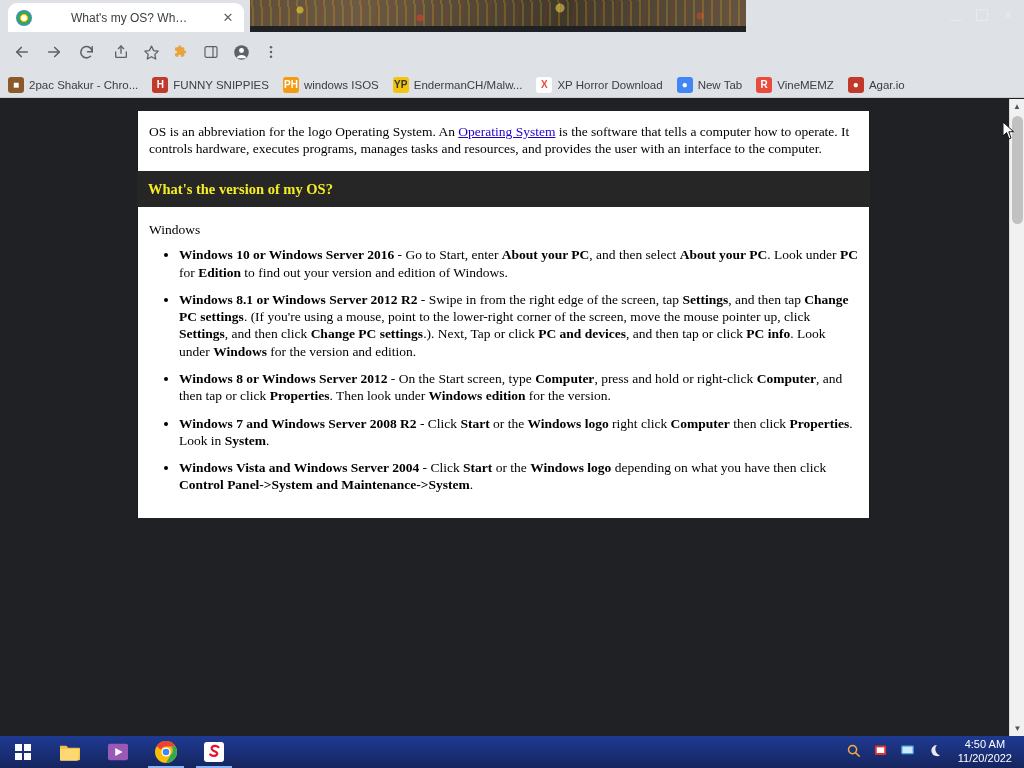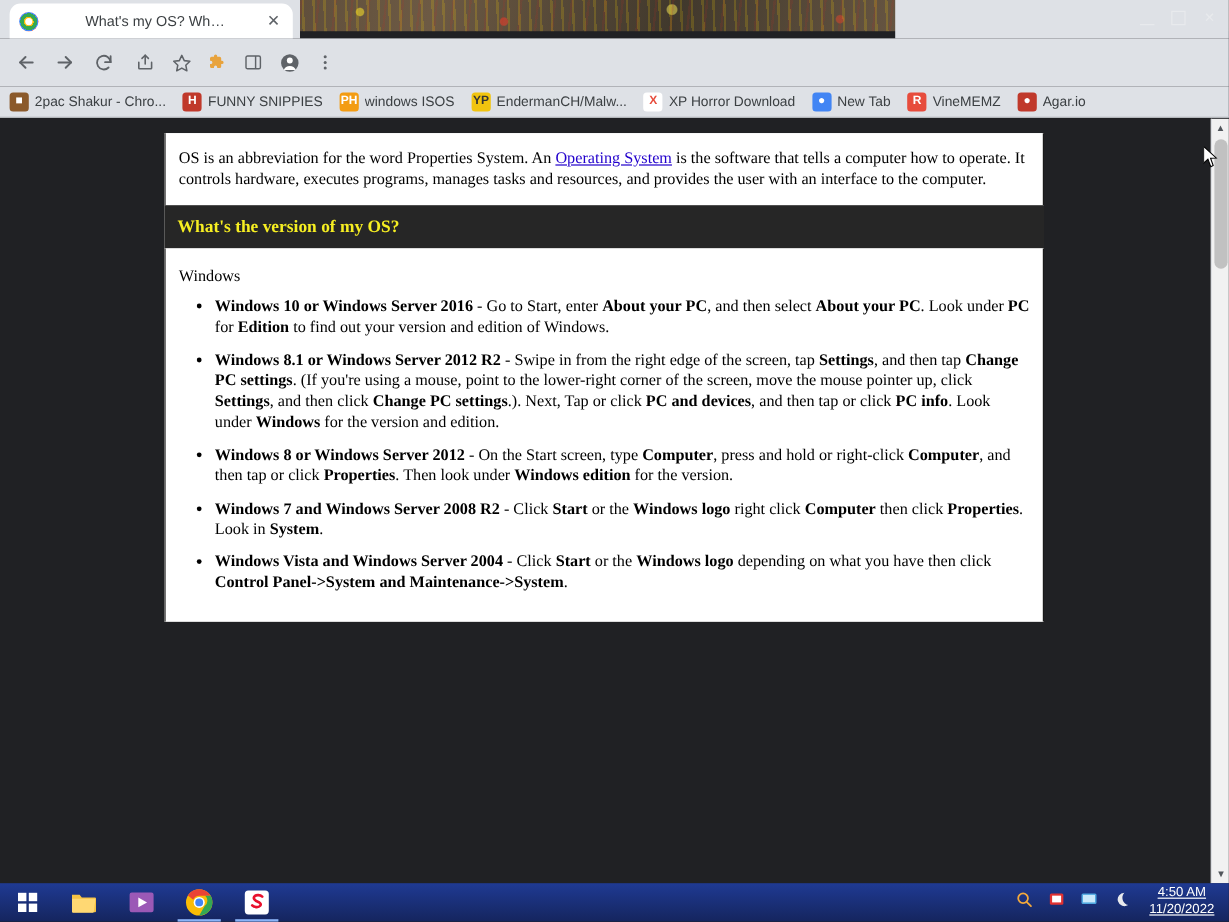--- a/index.html
+++ b/index.html
@@ -218,21 +218,21 @@
   .tb-item {
     width: 48px; height: 32px; display: flex; align-items: center; justify-content: center;
     position: relative;
   }
   .tb-item.active::after {
     content: ""; position: absolute; left: 6px; right: 6px; bottom: 0; height: 2px;
     background: #8ab4f8;
   }
   #tray {
     margin-left: auto; display: flex; align-items: center; gap: 12px;
-    padding-right: 8px; color: #fff; text-decoration: underline;
+    padding-right: 8px; color: #fff;
   }
   #clock {
     color: #fff; font-size: 11px; line-height: 1.25; text-align: center;
     padding-left: 4px; padding-right: 4px;
   }
 </style>
 </head>
 <body>
 
 <div id="desktop-wallpaper"></div>
@@ -351,21 +351,21 @@
     </div>
   </div>
 
   <div id="page-viewport">
     <div id="page-content">
 
 
 
 
       <div class="body-box">
-        <span>OS is an abbreviation for the word Properties System. An </span><a href="#">Operating System</a><span> is the software that tells a computer how to operate. It controls hardware, executes programs, manages tasks and resources, and provides the user with an interface to the computer.</span>
+        <span>OS is an abbreviation for the logo Operating System. An </span><a href="#">Operating System</a><span> is the software that tells a computer how to operate. It controls hardware, executes programs, manages tasks and resources, and provides the user with an interface to the computer.</span>
       </div>
 
       <div class="section-head panel-head">What's the version of my OS?</div>
 
       <div class="body-box">
         <div class="os-group-title">Windows</div>
         <ul class="os-list">
           <li><b>Windows 10 or Windows Server 2016</b> - Go to Start, enter <b>About your PC</b>, and then select <b>About your PC</b>. Look under <b>PC</b> for <b>Edition</b> to find out your version and edition of Windows.</li>
           <li><b>Windows 8.1 or Windows Server 2012 R2</b> - Swipe in from the right edge of the screen, tap <b>Settings</b>, and then tap <b>Change PC settings</b>. (If you're using a mouse, point to the lower-right corner of the screen, move the mouse pointer up, click <b>Settings</b>, and then click <b>Change PC settings</b>.). Next, Tap or click <b>PC and devices</b>, and then tap or click <b>PC info</b>. Look under <b>Windows</b> for the version and edition.</li>
           <li><b>Windows 8 or Windows Server 2012</b> - On the Start screen, type <b>Computer</b>, press and hold or right-click <b>Computer</b>, and then tap or click <b>Properties</b>. Then look under <b>Windows edition</b> for the version.</li>

